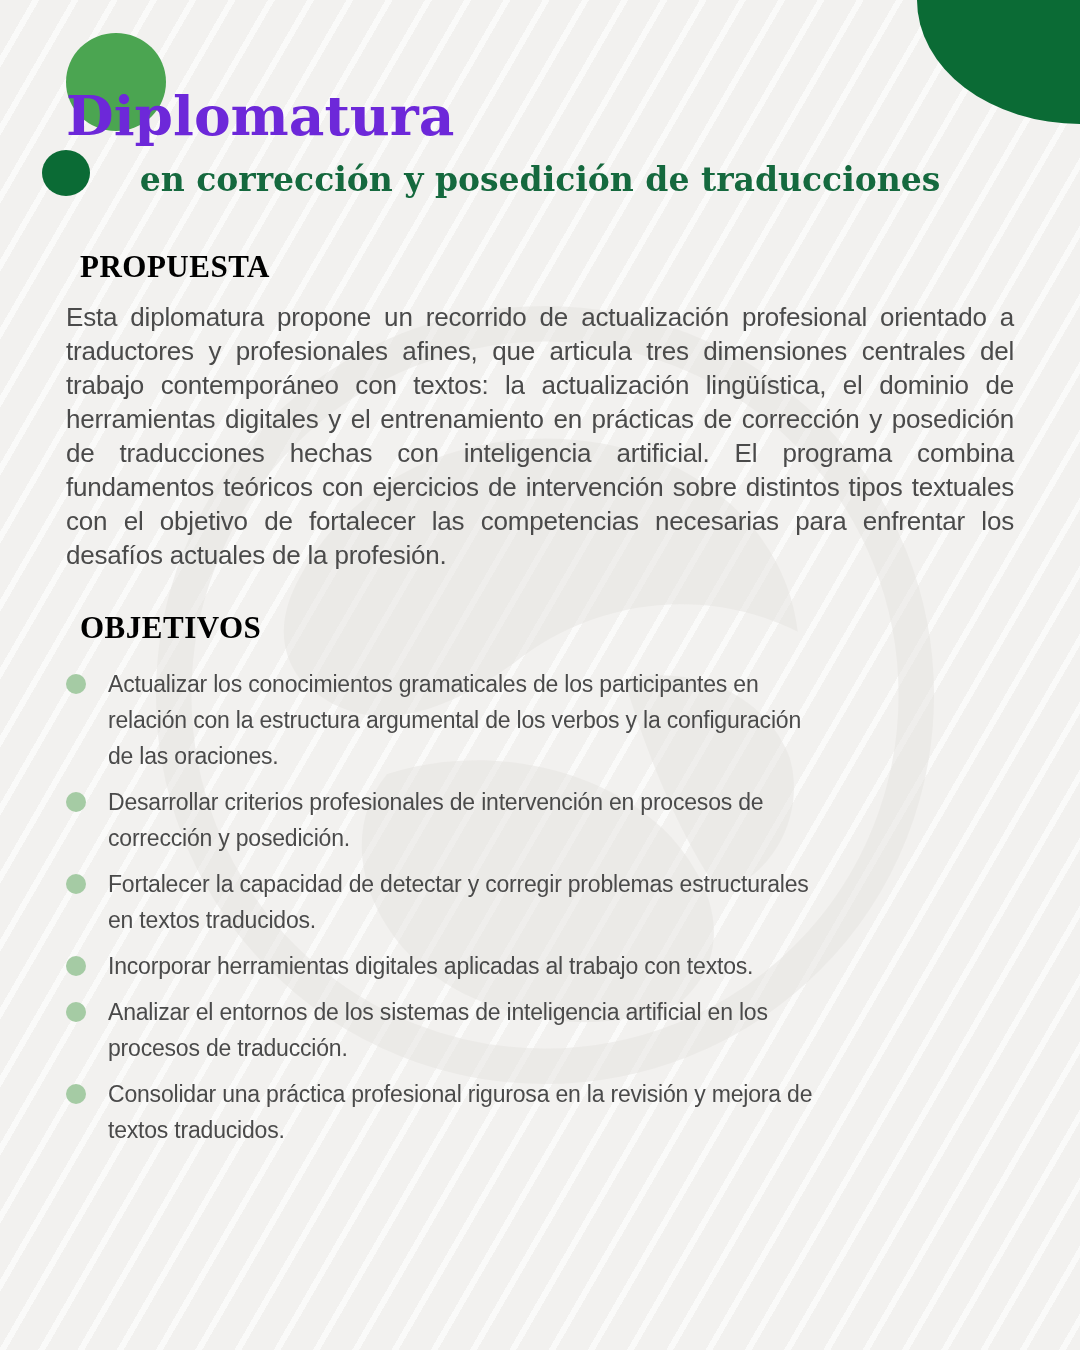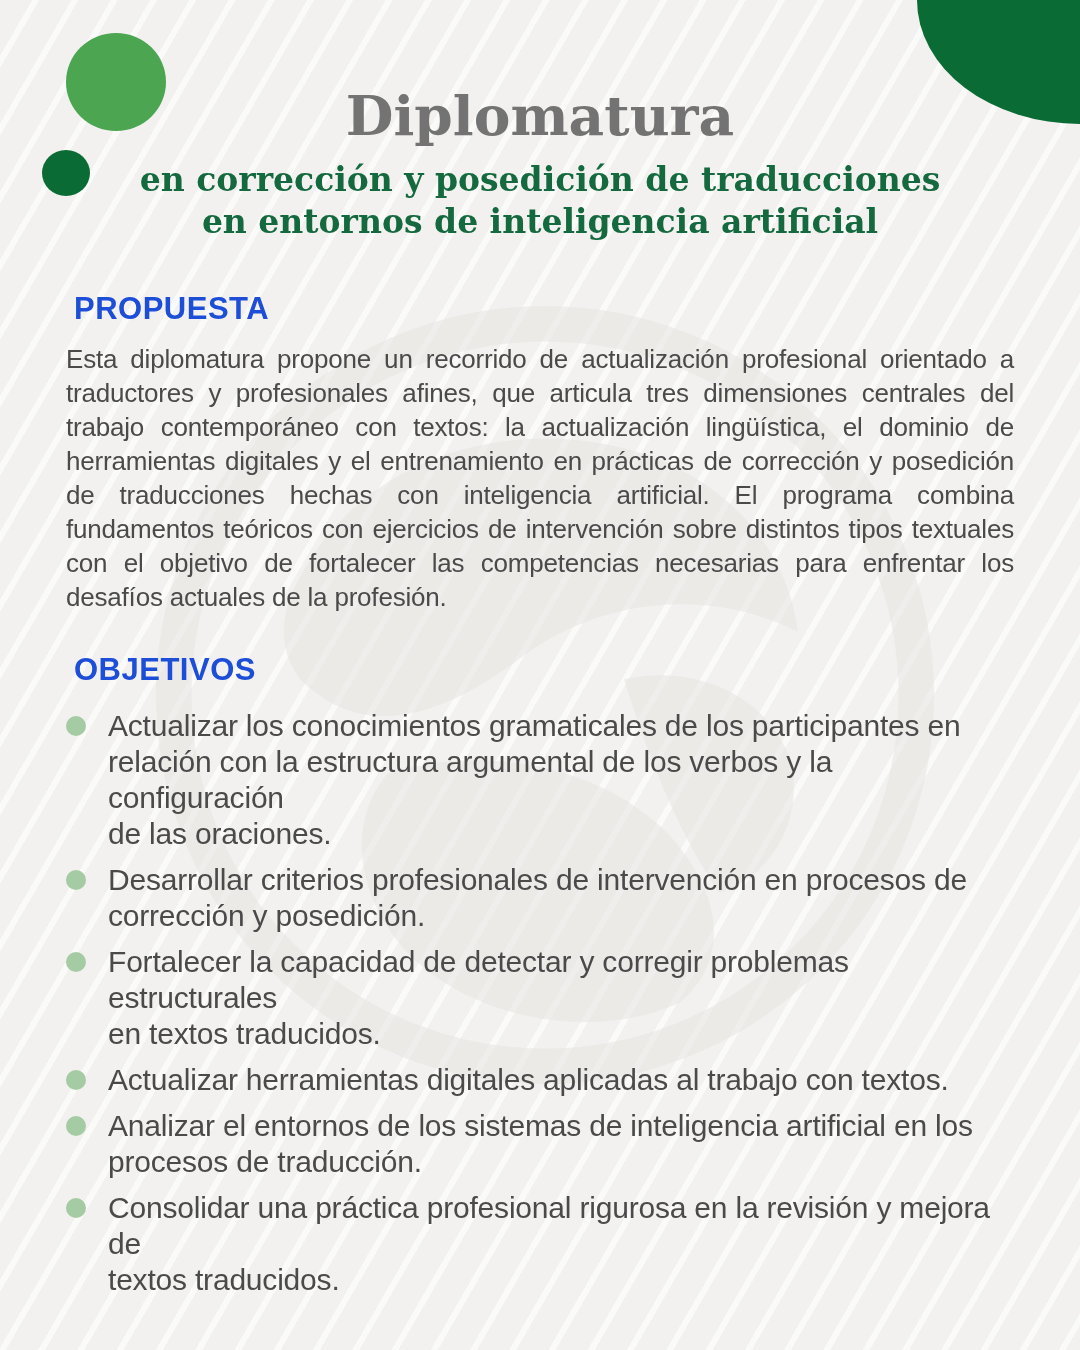--- a/index.html
+++ b/index.html
@@ -36,41 +36,40 @@
     position: absolute; left: 150px; top: 300px;
     width: 790px; height: 790px;
     opacity: 0.55;
     z-index: 0;
   }
 
   .content { position: relative; z-index: 1; padding: 0 66px; }
 
   .title {
     margin: 84px 0 0 0;
-    text-align: center;
     font-family: "DejaVu Serif", serif;
     font-weight: 700;
     font-size: 55px; line-height: 1.15;
-    color: #737373;
+    color: #6d28d9;
   }
   .subtitle {
     margin-top: 12px;
     text-align: center;
     font-family: "DejaVu Serif", serif;
     font-weight: 600;
     font-size: 33px; line-height: 1.27;
     color: #15693E;
   }
 
   .section-heading {
-    margin: 8px;
-    font-family: Liberation Sans, sans-serif;
+    margin: 14px;
+    font-family: Liberation Serif, serif;
     font-weight: 700;
     font-size: 31px; line-height: 1.05;
-    color: #1d4ed8;
+    color: #000000;
     letter-spacing: 0.5px;
   }
   .heading-propuesta { margin-top: 50px; }
   .heading-objetivos { margin-top: 40px; }
 
   .body-paragraph {
     margin: 16px 0 12px 0;
     font-size: 26px; line-height: 34px;
     letter-spacing: -0.2px;
     color: #4A4A4A;
@@ -78,21 +77,21 @@
   }
 
   .objectives-list {
     list-style: none;
     margin: 22px 0 0 0; padding: 0;
   }
   .objectives-list li {
     position: relative;
     padding-left: 42px;
     margin-bottom: 10px;
-    font-size: 30px; line-height: 36px;
+    font-size: 23px; line-height: 36px;
     letter-spacing: -0.2px;
     color: #4A4A4A;
   }
   .bullet {
     position: absolute; left: 0; top: 8px;
     width: 20px; height: 20px; border-radius: 50%;
     background: #A5CBA4;
   }
   .li-text { white-space: pre-line; }
 </style>
@@ -109,21 +108,20 @@
   <path fill="#e7e5e2" d="M60,120 C85,112 115,118 132,136 C146,152 146,168 134,178 C112,188 80,182 64,164 C52,150 50,132 60,120 Z"></path>
   <path fill="#e7e5e2" d="M120,96 C138,92 156,100 162,116 C166,130 158,146 144,150 C136,138 128,122 120,96 Z"></path>
 </svg>
 
 <div class="content">
 
   <h1 class="title">Diplomatura</h1>
 
   <div class="subtitle">
     <div>en corrección y posedición de traducciones</div>
-    <div>en entornos de inteligencia artificial</div>
   </div>
 
   <h2 class="section-heading heading-propuesta">PROPUESTA</h2>
 
   <p class="body-paragraph">Esta diplomatura propone un recorrido de actualización profesional orientado a traductores y profesionales afines, que articula tres dimensiones centrales del trabajo contemporáneo con textos: la actualización lingüística, el dominio de herramientas digitales y el entrenamiento en prácticas de corrección y posedición de traducciones hechas con inteligencia artificial. El programa combina fundamentos teóricos con ejercicios de intervención sobre distintos tipos textuales con el objetivo de fortalecer las competencias necesarias para enfrentar los desafíos actuales de la profesión.</p>
 
   <h2 class="section-heading heading-objetivos">OBJETIVOS</h2>
 
   <ul class="objectives-list">
     <li>
@@ -137,21 +135,21 @@
       <span class="li-text">Desarrollar criterios profesionales de intervención en procesos de
 corrección y posedición.</span>
     </li>
     <li>
       <span class="bullet"></span>
       <span class="li-text">Fortalecer la capacidad de detectar y corregir problemas estructurales
 en textos traducidos.</span>
     </li>
     <li>
       <span class="bullet"></span>
-      <span class="li-text">Actualizar herramientas digitales aplicadas al trabajo con textos.</span>
+      <span class="li-text">Incorporar herramientas digitales aplicadas al trabajo con textos.</span>
     </li>
     <li>
       <span class="bullet"></span>
       <span class="li-text">Analizar el entornos de los sistemas de inteligencia artificial en los
 procesos de traducción.</span>
     </li>
     <li>
       <span class="bullet"></span>
       <span class="li-text">Consolidar una práctica profesional rigurosa en la revisión y mejora de
 textos traducidos.</span>

